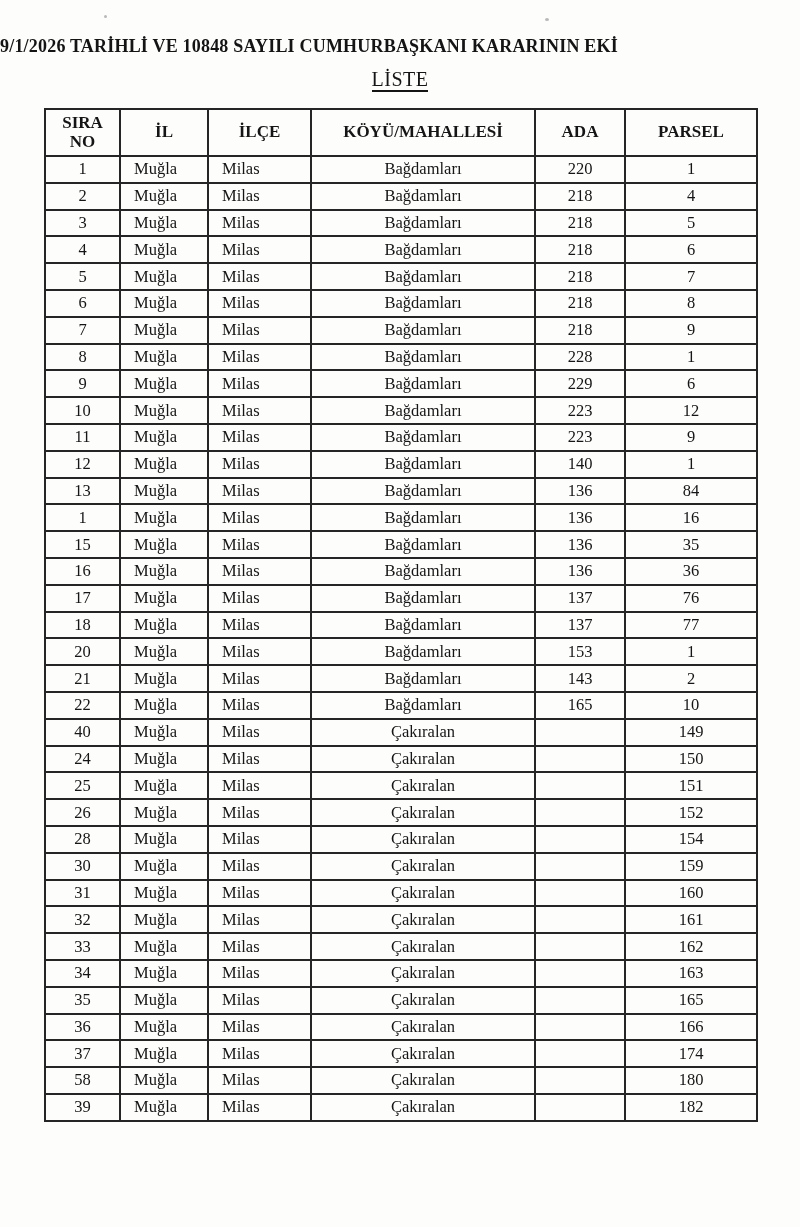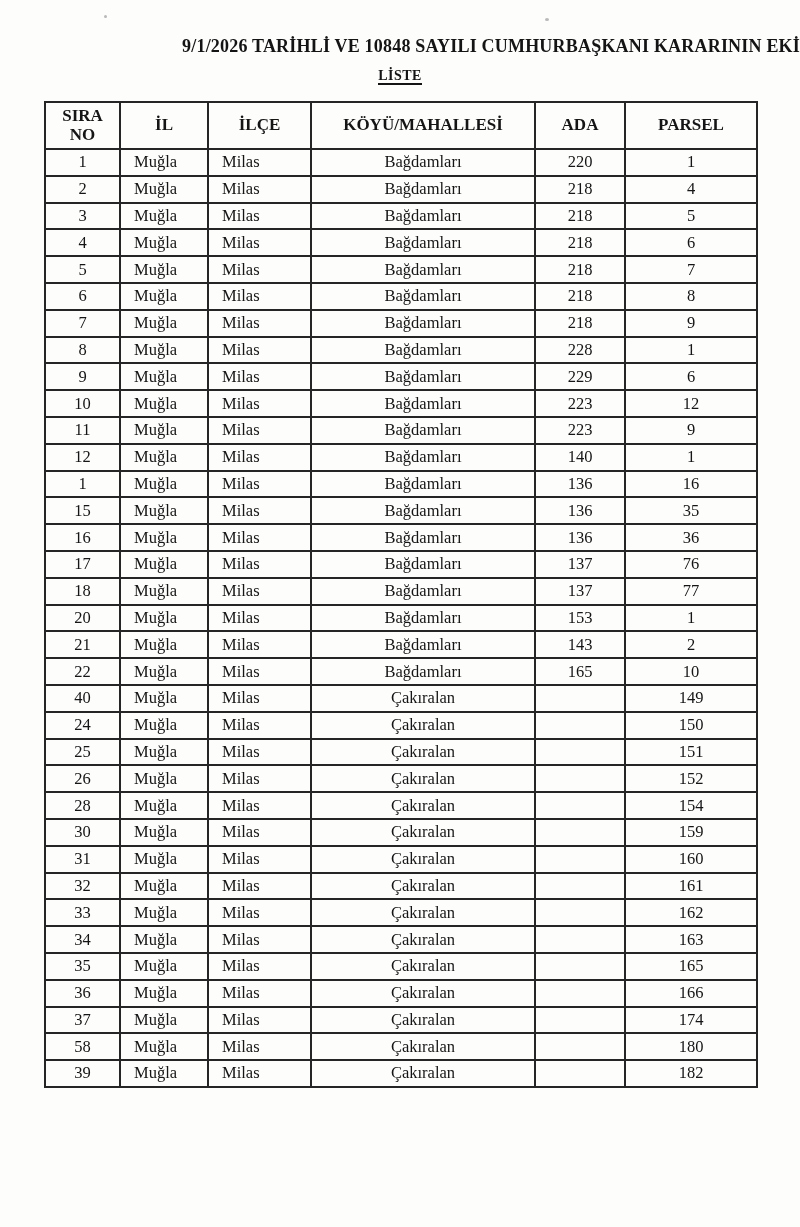--- a/index.html
+++ b/index.html
@@ -11,31 +11,31 @@
     position: relative;
     width: 800px;
     height: 1227px;
     background: #fdfdfc;
     font-family: "Liberation Serif", "DejaVu Serif", serif;
     color: #151515;
     overflow: hidden;
   }
   .doc-title {
     padding-top: 36px;
-    text-align: right;
+    text-align: left;
     font-weight: bold;
     font-size: 18px;
     letter-spacing: 0.2px;
     color: #141414;
   }
   .doc-subtitle {
     margin-top: 11px;
     text-align: center;
-    font-weight: bold;
-    font-size: 14px;
+    font-weight: normal;
+    font-size: 20px;
   }
   .doc-subtitle .underlined {
     border-bottom: 2.5px solid #141414;
     padding-bottom: 0px;
     letter-spacing: 0.5px;
   }
   table.parcel-table {
     border-collapse: collapse;
     table-layout: fixed;
     width: 712px;
@@ -205,20 +205,28 @@
         </tr>
         <tr>
           <td>12</td>
           <td class="left">Muğla</td>
           <td class="left">Milas</td>
           <td>Bağdamları</td>
           <td>140</td>
           <td>1</td>
         </tr>
         <tr>
+          <td>13</td>
+          <td class="left">Muğla</td>
+          <td class="left">Milas</td>
+          <td>Bağdamları</td>
+          <td>136</td>
+          <td>84</td>
+        </tr>
+        <tr>
           <td>1</td>
           <td class="left">Muğla</td>
           <td class="left">Milas</td>
           <td>Bağdamları</td>
           <td>136</td>
           <td>16</td>
         </tr>
         <tr>
           <td>15</td>
           <td class="left">Muğla</td>

